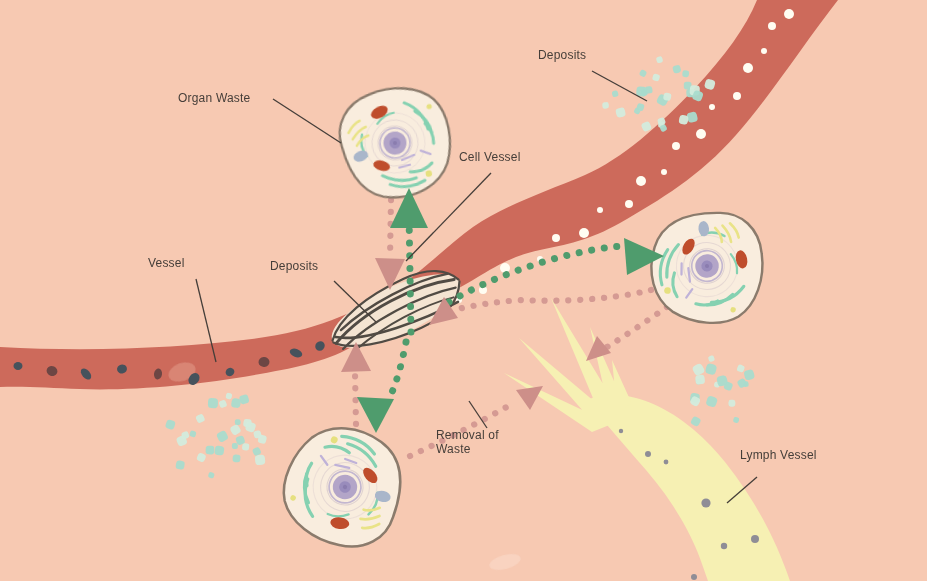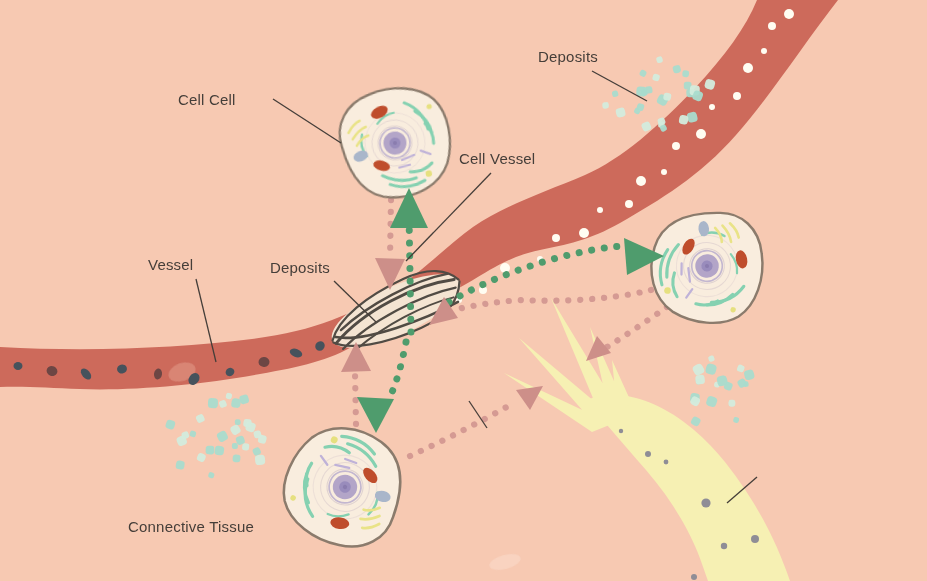--- a/index.html
+++ b/index.html
@@ -3,21 +3,21 @@
 <meta charset="utf-8">
 <style>
   html,body{margin:0;padding:0}
   .stage{
     position:relative;width:927px;height:581px;overflow:hidden;
     background:var(--background,#f7c9b2);
     font-family:"Liberation Sans",sans-serif;
   }
   .stage svg{position:absolute;left:0;top:0}
   .lbl{
-    position:absolute;font-size:15px;color:var(--text,#453e39);
+    position:absolute;font-size:12px;color:var(--text,#453e39);
     letter-spacing:.2px;line-height:1.18;white-space:nowrap;
   }
   .lbl.wrap{white-space:normal;width:100px}
   .c-artery{fill:var(--artery)}
   .c-lymph{fill:var(--lymph)}
   .dot-g{stroke:var(--supply-green);stroke-width:7;stroke-dasharray:.1 12.6;stroke-linecap:round;fill:none}
   .dot-p{stroke:var(--waste-pink);stroke-width:6.2;stroke-dasharray:.1 11.8;stroke-linecap:round;fill:none}
   .arr-g{fill:var(--supply-green)}
   .arr-p{fill:var(--waste-arrow-pink)}
   .leader line{stroke:var(--text);stroke-width:1.3}
@@ -261,19 +261,20 @@
       <line x1="273" y1="99" x2="341" y2="143"></line>
       <line x1="592" y1="71" x2="647" y2="101"></line>
       <line x1="491" y1="173" x2="406" y2="261"></line>
       <line x1="196" y1="279" x2="216" y2="362"></line>
       <line x1="334" y1="281" x2="376" y2="322"></line>
       <line x1="487" y1="428" x2="469" y2="401"></line>
       <line x1="757" y1="477" x2="727" y2="503"></line>
     </g>
   </svg>
 
-  <div class="lbl" style="left:178px;top:91px">Cell Cell</div>
+  <div class="lbl" style="left:178px;top:91px">Organ Waste</div>
   <div class="lbl" style="left:538px;top:48px">Deposits</div>
   <div class="lbl" style="left:459px;top:150px">Cell Vessel</div>
   <div class="lbl" style="left:148px;top:256px">Vessel</div>
   <div class="lbl" style="left:270px;top:259px">Deposits</div>
-  <div class="lbl" style="left:128px;top:518px">Connective Tissue</div>
+  <div class="lbl wrap" style="left:436px;top:428px">Removal of Waste</div>
+  <div class="lbl" style="left:740px;top:448px">Lymph Vessel</div>
 </div>
 
 </body></html>

